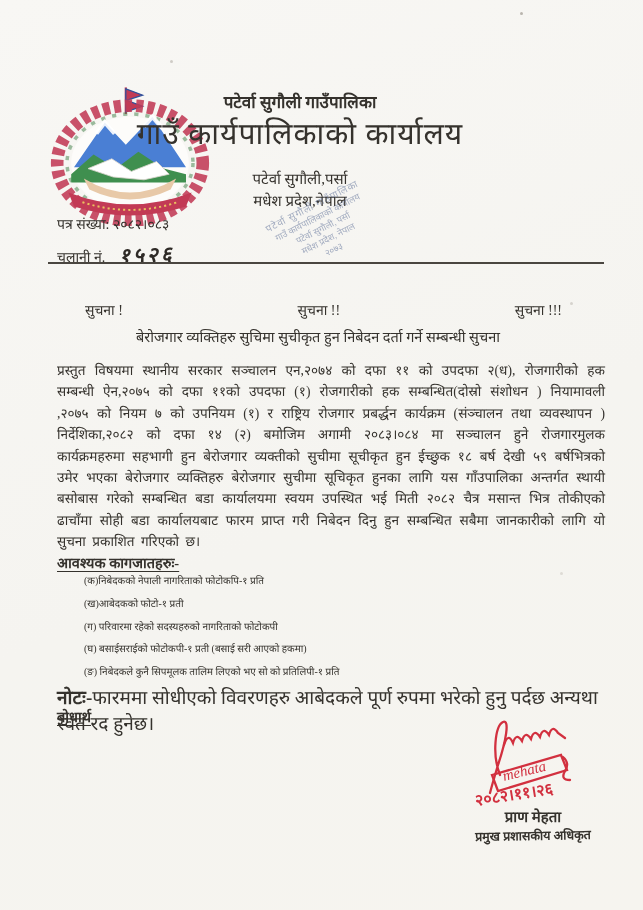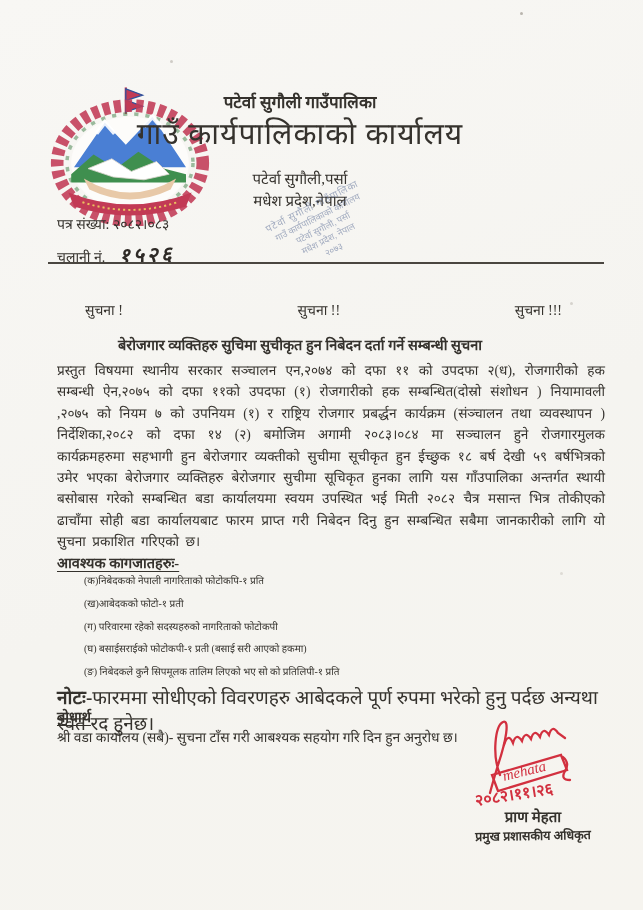--- a/index.html
+++ b/index.html
@@ -19,21 +19,21 @@
   .letter-no{left:57px;top:214px;}
   .dispatch{left:57px;top:240px;}
   .dispatch-val{
     display:inline-block;margin-left:10px;font-size:21px;font-style:italic;
     letter-spacing:3px;transform:rotate(-2deg);color:#2e2a26;font-weight:bold;
   }
   .divider{left:48px;top:262px;width:556px;border-top:2px solid #4a4640;}
   .date-line{left:400px;top:270px;width:202px;text-align:right;font-size:14px;}
   .notices{left:57px;top:300px;width:505px;display:flex;justify-content:space-between;font-size:14px;gap:18px;}
   .notices span:first-child{margin-left:28px;}
-  .subject{top:334px;font-size:14.5px;font-weight:bold;}
+  .subject{top:326px;font-size:14.5px;font-weight:normal;margin-left:18px;}
   .body-par{
     left:57px;top:360px;width:548px;font-size:13.6px;line-height:21.4px;
     text-align:justify;word-spacing:3px;
   }
   .docs-head{left:57px;top:552px;font-size:14.5px;font-weight:bold;
     text-decoration:underline;text-underline-offset:3px;}
   .doc-list{left:84px;top:573px;width:500px;font-size:10px;}
   .doc-list div{height:22.8px;}
   .note-line{left:57px;top:684px;width:560px;font-size:19px;}
   .note-label{font-weight:bold;}
@@ -128,21 +128,20 @@
     <div>(ग) परिवारमा रहेको सदस्यहरुको नागरिताको फोटोकपी</div>
     <div>(घ) बसाईसराईको फोटोकपी-१ प्रती (बसाई सरी आएको हकमा)</div>
     <div>(ङ) निबेदकले कुनै सिपमूलक तालिम लिएको भए सो को प्रतिलिपी-१ प्रति</div>
   </div>
 
   <div class="abs note-line">
     <span class="note-label">नोटः-</span><span>फारममा सोधीएको विवरणहरु आबेदकले पूर्ण रुपमा भरेको हुनु पर्दछ अन्यथा स्वत रद हुनेछ।</span>
   </div>
 
   <div class="abs cc-head">बोधार्थ</div>
-  <div class="abs cc-line">श्री वडा कार्यालय (सबै)- सुचना टाँस गरी आबश्यक सहयोग गरि दिन हुन अनुरोध छ।</div>
 
   <svg class="abs sig-svg" width="150" height="100" viewBox="0 0 150 100">
     <g fill="none" stroke="#d2303f" stroke-width="2.3" stroke-linecap="round">
       <path d="M38,62 C30,42 33,13 41,9 C48,6 44,28 36,52 C33,62 30,72 28,80"></path>
       <path d="M42,32 q4,-13 9,-2 q3,-11 9,-2 q3,-11 9,-2 q3,-11 9,-2 q3,-11 9,-2 q3,-11 9,-2 l7,5"></path>
       <path d="M30,62 L99,42 L105,57 L36,78 Z"></path>
       <path d="M101,44 q7,6 2,14 q-5,9 5,9"></path>
     </g>
     <text x="42" y="68" transform="rotate(-14 42 68)" font-size="15" font-style="italic" fill="#d2303f" font-family="Liberation Serif, serif">mehata</text>
     <text x="14" y="93" transform="rotate(-9 14 93)" font-size="16" font-weight="bold" fill="#d2303f" font-family="Liberation Serif, serif">२०८२।११।२६</text>

